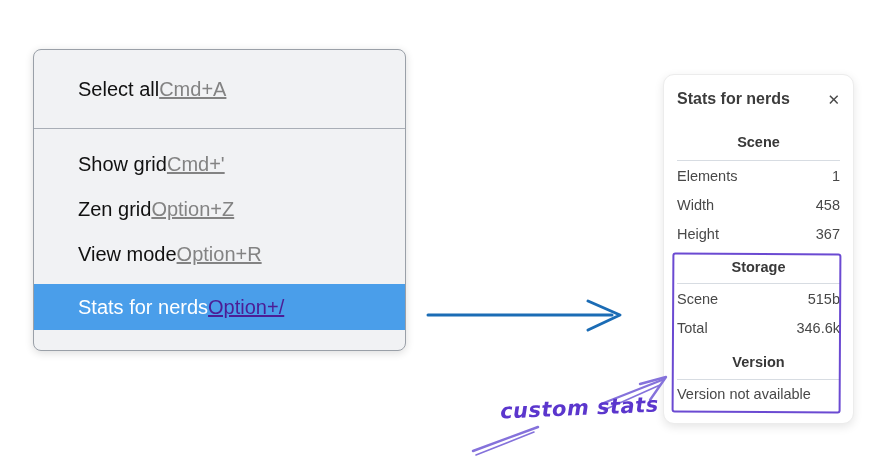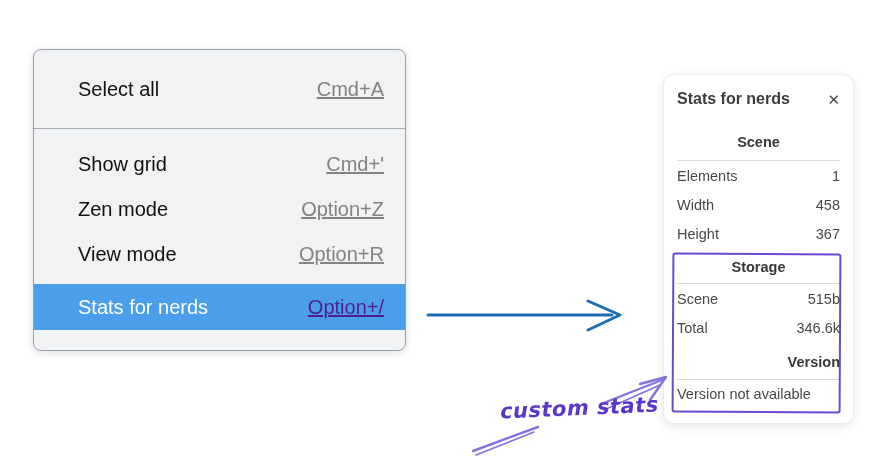--- a/index.html
+++ b/index.html
@@ -10,21 +10,21 @@
 
   
   .menu{
     position:absolute;left:33px;top:49px;width:373px;height:302px;
     box-sizing:border-box;background:#f1f2f4;
     border:1px solid #9aa0a8;border-radius:8px;
     box-shadow:0 2px 8px rgba(0,0,0,.14);
     overflow:hidden;
   }
   .menu-item{
-    display:flex;align-items:center;justify-content:space-between;
+    display:flex;align-items:center;
     padding:0 21px 0 44px;font-size:20px;color:#111;height:45px;
   }
   .menu-item.tall{height:78px;}
   .mi-shortcut{color:#838383;text-decoration:underline;}
   .menu-divider{border-top:1px solid #a9aeb6;}
   .menu-group{padding:13px 0 20px;}
   .menu-item.highlighted{
     background:var(--highlight-blue,#4a9eea);height:46px;margin-top:7px;
   }
   .menu-item.highlighted .mi-label{color:#ffffff;}
@@ -41,21 +41,21 @@
     margin-top:12px;height:24px;display:flex;align-items:center;
     justify-content:space-between;
   }
   .panel-title{font-weight:bold;font-size:16px;color:#3c3c3c;}
   .panel-close{font-size:15px;color:#4a4a4a;cursor:pointer;line-height:1;}
   .section-heading{
     text-align:center;font-weight:bold;font-size:14.5px;color:#383838;height:15px;line-height:15px;
   }
   .sh-scene{margin-top:24px;}
   .sh-storage{margin-top:12px;}
-  .sh-version{margin-top:13px;text-align:right;}
+  .sh-version{margin-top:13px;}
   .panel-hr{border-top:1px solid #d7dce2;}
   .hr-scene{margin-top:10px;}
   .hr-storage{margin-top:8px;}
   .hr-version{margin-top:9px;}
   .stat-rows{}
   .stat-row{
     display:flex;align-items:center;justify-content:space-between;height:29px;
   }
   .panel-note{margin-top:4px;line-height:21px;}
 
@@ -86,21 +86,21 @@
       <span class="mi-label">Select all</span>
       <span class="mi-shortcut">Cmd+A</span>
     </div>
     <div class="menu-divider"></div>
     <div class="menu-group">
       <div class="menu-item">
         <span class="mi-label">Show grid</span>
         <span class="mi-shortcut">Cmd+'</span>
       </div>
       <div class="menu-item">
-        <span class="mi-label">Zen mode</span>
+        <span class="mi-label">Zen grid</span>
         <span class="mi-shortcut">Option+Z</span>
       </div>
       <div class="menu-item">
         <span class="mi-label">View mode</span>
         <span class="mi-shortcut">Option+R</span>
       </div>
       <div class="menu-item highlighted">
         <span class="mi-label">Stats for nerds</span>
         <span class="mi-shortcut">Option+/</span>
       </div>

